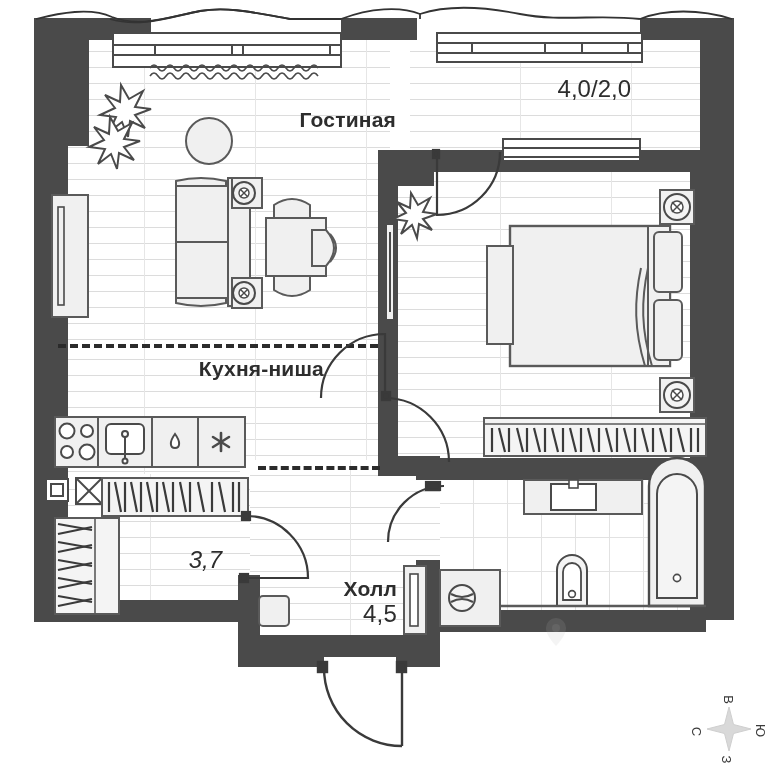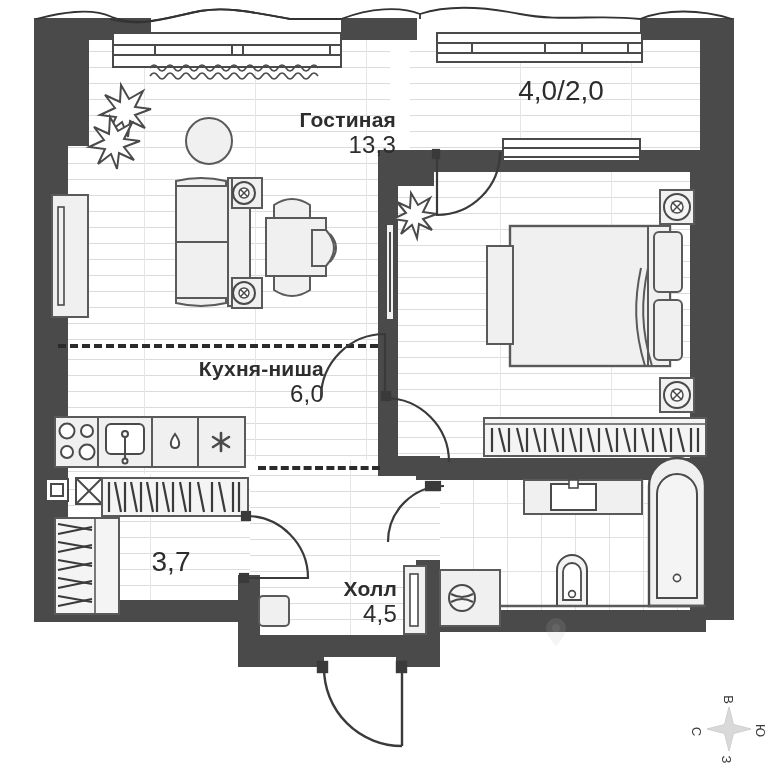--- a/index.html
+++ b/index.html
@@ -69,23 +69,23 @@
     color: #2d2d2d;
     line-height: 1.12;
     white-space: nowrap;
     font-weight: 700;
     letter-spacing: .2px;
   }
   .label .name { font-size: 21px; display:block; }
   .label .area { font-size: 24px; display:block; font-weight: 400;}
   .label-plain {
     position: absolute;
-    text-align: center;
+    text-align: right;
     color: #2d2d2d;
-    font-size: 28px;
+    font-size: 24px;
     white-space: nowrap;
   }
   svg { display:block; }
   .svg-layer {
     position: absolute;
     left: 0; top: 0;
     width: 768px; height: 768px;
     pointer-events: none;
   }
   .compass {
@@ -146,43 +146,41 @@
 
   <div class="wall" style="left:238px; top:635px; width:22px; height:30px;"></div>
   <div class="wall" style="left:238px; top:645px; width:86px; height:22px;"></div>
   <div class="wall" style="left:396px; top:645px; width:44px; height:22px;"></div>
 
   <div class="dash-h" style="left:58px; top:344px; width:320px;"></div>
   <div class="dash-h" style="left:258px; top:466px; width:122px;"></div>
 
   <div class="label" style="left:196px; top:108px; width:200px;">
     <span class="name">Гостиная</span>
-    <span class="area">13,3</span>
   </div>
 
   <div class="label" style="left:490px; top:252px; width:180px;">
     <span class="name">Жилая</span>
     <span class="name">комната</span>
     <span class="area">13,6</span>
   </div>
 
   <div class="label" style="left:124px; top:357px; width:200px;">
     <span class="name">Кухня-ниша</span>
-    <span class="area">6,0</span>
   </div>
 
   <div class="label" style="left:277px; top:577px; width:120px;">
     <span class="name">Холл</span>
     <span class="area">4,5</span>
   </div>
 
 
   <div class="label-plain" style="left:491px; top:75px; width:140px;">4,0/2,0</div>
 
-  <div class="label-plain" style="left:126px; top:546px; width:90px;">3,7</div>
+  <div class="label-plain" style="left:132px; top:546px; width:90px;font-style:italic;">3,7</div>
 
   <svg class="svg-layer" viewBox="0 0 768 768" xmlns="http://www.w3.org/2000/svg">
 
     <g fill="none" stroke="#333" stroke-width="1.8">
       <path d="M36,19 C60,13 90,7 112,17 C140,28 170,17 200,11 C230,6 260,14 290,19"></path>
       <path d="M110,19 C140,28 170,17 200,11 C230,6 260,14 290,19 L341,19"></path>
       <path d="M341,19 C370,8 400,6 420,14 L420,19"></path>
       <path d="M420,14 C450,4 490,8 520,14 C560,22 600,14 640,19"></path>
       <path d="M640,19 C665,9 700,9 732,19"></path>
     </g>

